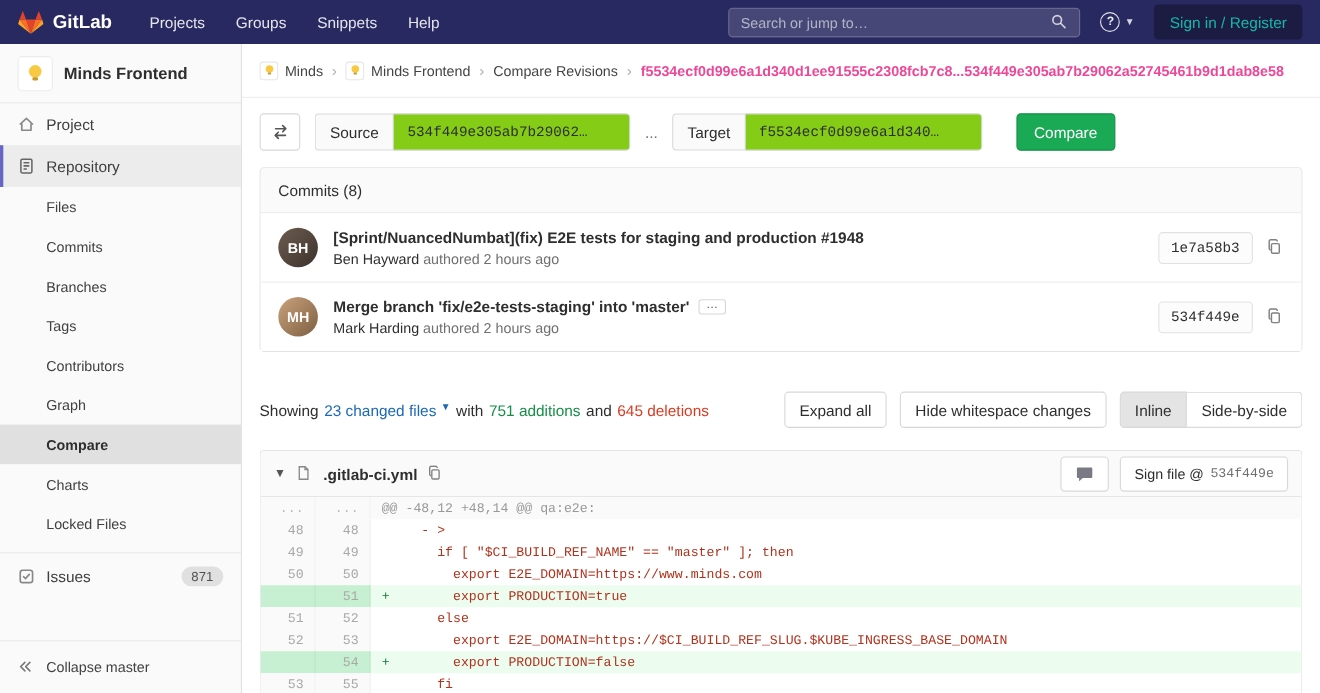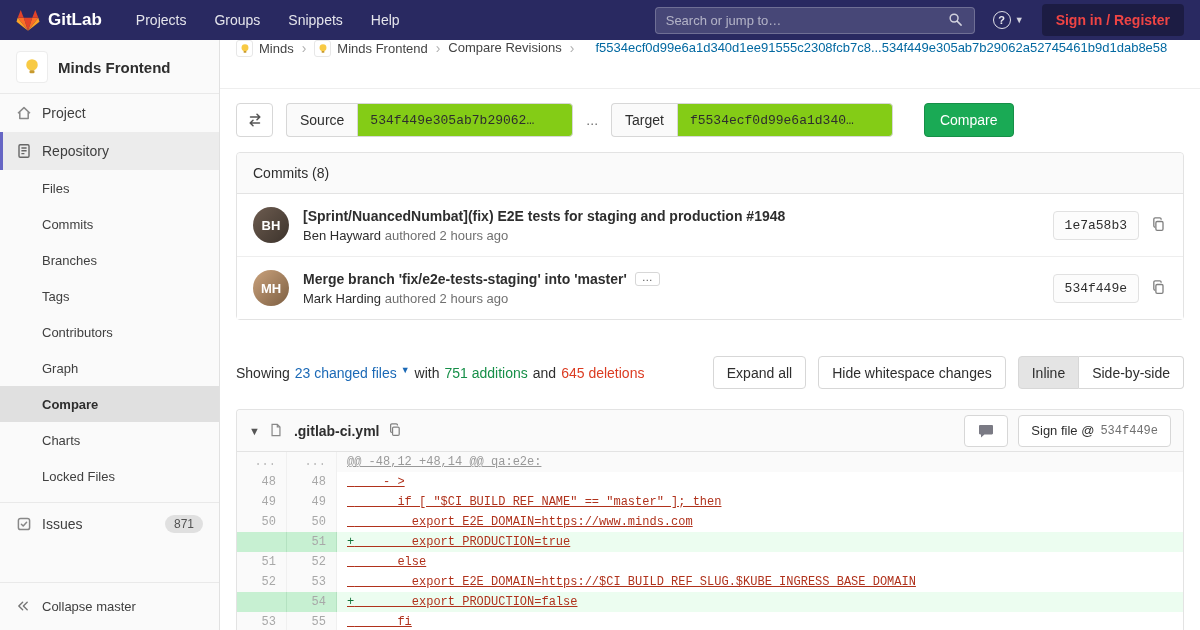--- a/index.html
+++ b/index.html
@@ -15,21 +15,21 @@
   .top-link { color:rgba(255,255,255,.88); font-size:14px; padding:0 14px; line-height:40px; cursor:pointer; }
   .searchbox { margin-left:auto; width:320px; height:27px; background:rgba(255,255,255,.14);
     border:1px solid rgba(255,255,255,.22); border-radius:4px; display:flex; align-items:center; padding:0 10px; }
   .searchbox input { flex:1; background:transparent; border:0; outline:0; color:#fff; font-size:13px; }
   .searchbox input::placeholder { color:rgba(255,255,255,.58); }
   .help-wrap { display:flex; align-items:center; gap:4px; margin-left:18px; cursor:pointer; }
   .help-circle { width:18px; height:18px; border:1.5px solid rgba(255,255,255,.85); border-radius:50%;
     color:rgba(255,255,255,.9); font-size:11px; font-weight:700; display:flex; align-items:center; justify-content:center; }
   .tiny-caret { color:rgba(255,255,255,.8); font-size:9px; }
   .signin-btn { margin-left:18px; background:rgba(0,0,0,.30); border:0; border-radius:4px;
-    color:#ef4444; font-size:14px; font-weight:700; padding:8px 14px; cursor:pointer; }
+    color:#14b8a6; font-size:14px; font-weight:400; padding:8px 14px; cursor:pointer; }
 
   
   .sidebar { position:fixed; top:40px; left:0; bottom:0; width:220px; background:#fafafa;
     border-right:1px solid #e1e1e1; display:flex; flex-direction:column; }
   .project-head { display:flex; align-items:center; gap:10px; padding:11px 16px 10px; }
   .project-avatar { width:32px; height:32px; border-radius:4px; border:1px solid #ececec; background:#fff;
     display:flex; align-items:center; justify-content:center; flex-shrink:0; }
   .project-title { font-size:15px; font-weight:600; color:#2e2e2e; }
   .side-sep { border-top:1px solid #e9e9e9; }
   .side-item { height:38px; display:flex; align-items:center; gap:10px; padding:0 16px;
@@ -41,27 +41,27 @@
   .issues-row { height:42px; display:flex; align-items:center; gap:10px; padding:0 16px;
     font-size:14px; color:#3e3e3e; cursor:pointer; }
   .count-badge { margin-left:auto; background:rgba(0,0,0,.10); color:#525252; font-size:12px;
     padding:2px 9px; border-radius:9px; }
   .collapse-row { margin-top:auto; border-top:1px solid #e9e9e9; height:48px; display:flex;
     align-items:center; gap:10px; padding:0 16px; font-size:13px; color:#404040; cursor:pointer; }
   .side-icon { display:flex; width:16px; height:16px; flex-shrink:0; }
 
   
   .main { margin-left:220px; width:980px; }
-  .breadcrumbs { height:49px; display:flex; align-items:flex-start; gap:8px; padding:0 16px;
+  .breadcrumbs { height:49px; display:flex; align-items:center; gap:8px; padding:0 16px;
     border-bottom:1px solid #eee; font-size:13px; color:#555; white-space:nowrap; }
   .crumb { display:flex; align-items:center; gap:6px; color:#444; cursor:pointer; }
   .crumb-avatar { width:17px; height:17px; border-radius:3px; border:1px solid #e7e7e7; background:#fff;
     display:flex; align-items:center; justify-content:center; }
   .crumb-sep { color:#b0b0b0; font-size:14px; }
-  .crumb-current { color:#0369a1; font-weight:400;margin-left:13px; }
+  .crumb-current { color:#ec4899; font-weight:700; }
 
   .content { padding:12px 16px 0; }
 
   .compare-row { display:flex; align-items:center; gap:13px; margin:2px 0 15px; }
   .icon-btn { width:37px; height:34px; background:#fff; border:1px solid #d7d7d7; border-radius:4px;
     display:flex; align-items:center; justify-content:center; cursor:pointer; }
   .input-group { display:flex; height:34px; }
   .input-label { display:flex; align-items:center; padding:0 13px; background:#fafafa;
     border:1px solid #d7d7d7; border-right:0; border-radius:4px 0 0 4px; font-size:14px; color:#2e2e2e; }
   .ref-input { width:216px; height:34px; border:1px solid #d7d7d7; border-radius:0 4px 4px 0;
@@ -116,21 +116,21 @@
   .comment-btn { width:44px; height:32px; background:#fff; border:1px solid #d7d7d7; border-radius:4px;
     display:flex; align-items:center; justify-content:center; cursor:pointer; }
   .viewfile-btn { height:32px; background:#fff; border:1px solid #d7d7d7; border-radius:4px;
     display:flex; align-items:center; gap:6px; padding:0 12px; font-size:13px; color:#2e2e2e; cursor:pointer; }
   .viewfile-sha { font-family:"Liberation Mono","DejaVu Sans Mono",monospace; font-size:12px; color:#707070; }
 
   .diff-table { font-family:"Liberation Mono","DejaVu Sans Mono",monospace; font-size:12px; line-height:20px; }
   .diff-row { display:flex; }
   .ln { width:50px; flex-shrink:0; text-align:right; padding-right:10px; color:#a8a8a8;
     background:#fafafa; border-right:1px solid #f0f0f0; cursor:pointer; user-select:none; }
-  .code { flex:1; white-space:pre; padding-left:10px; color:#b0321c; overflow:hidden;text-decoration:underline; }
+  .code { flex:1; white-space:pre; padding-left:10px; color:#b0321c; overflow:hidden; }
   .diff-row.hunk .ln { color:#bbb; cursor:default; }
   .diff-row.hunk .code { color:#999; background:#fafafa; }
   .diff-row.added .ln { background:#c7f0d2; border-right-color:#b4e2c1; }
   .diff-row.added .code { background:#ecfdf0; }
   .diff-row.added .sign { color:#137339; }
 </style>
 </head>
 <body>
 
 <header class="topbar">

